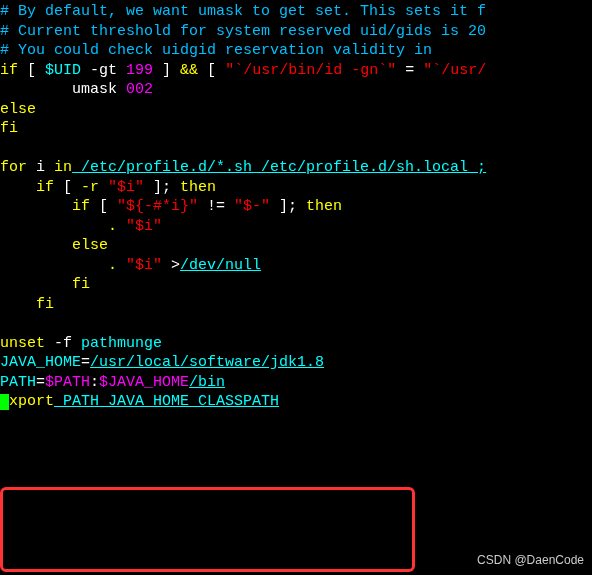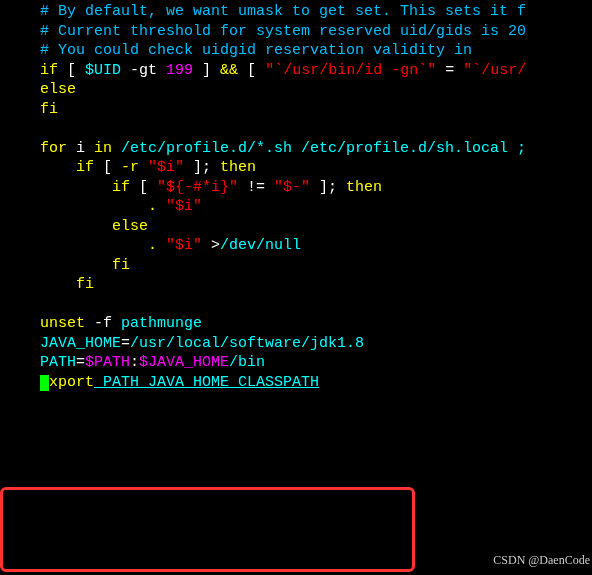--- a/index.html
+++ b/index.html
@@ -8,56 +8,57 @@
       font-family: 'Courier New', monospace;
       font-size: 15px;
       line-height: 1.3;
       color: #fff;
       width: 592px;
       height: 575px;
       overflow: hidden;
       position: relative;
       padding: 2px 0;
     }
-    .line { white-space: pre; padding-left: 40px; }
+    .line { white-space: pre; }
     .comment { color: #00bfff; }
     .keyword { color: #ffff00; }
     .variable { color: #00ffff; }
     .number { color: #ff00ff; margin-top: 16px; }
     .string { color: #ff0000; }
-    .path { color: #00ffff; }
+    .path { color: #00ffff; text-decoration: underline; }
     .white { color: #fff; }
     .highlight-box {
       position: absolute;
       border: 3px solid #ff3333;
       border-radius: 6px;
       left: 0;
       top: 487px;
       width: 415px;
       height: 85px;
       pointer-events: none;
     }
     .watermark {
       position: absolute;
-      right: 2px;
+      right: 8px;
       bottom: 6px;
       color: #ccc;
       font-size: 12px;
-      font-family: Liberation Serif, serif;
+      font-family: Liberation Sans, sans-serif;
     }
     .cursor { background: #00ff00; display: inline-block; width: 9px; height: 16px; vertical-align: text-bottom; }
   </style>
 </head>
 <body>
 
 <div>
 <div class="line comment"># By default, we want umask to get set. This sets it f</div>
 <div class="line comment"># Current threshold for system reserved uid/gids is 20</div>
 <div class="line comment"># You could check uidgid reservation validity in</div>
 <div class="line"><span class="keyword">if</span><span class="white"> [ </span><span class="variable">$UID</span><span class="white"> -gt </span><span class="number">199</span><span class="white"> ] </span><span class="keyword">&amp;&amp;</span><span class="white"> [ </span><span class="string">"`/usr/bin/id -gn`"</span><span class="white"> = </span><span class="string">"`/usr/</span></div>
+<div class="line"><span class="white">        umask </span><span class="number">002</span></div>
 <div class="line keyword">else</div>
 <div class="line keyword">fi</div>
 <div class="line">&nbsp;</div>
 <div class="line"><span class="keyword">for</span><span class="white"> i </span><span class="keyword">in</span><span class="path"> /etc/profile.d/*.sh /etc/profile.d/sh.local ;</span></div>
 <div class="line"><span class="keyword">    if</span><span class="white"> [ </span><span class="keyword">-r </span><span class="string">"$i"</span><span class="white"> ]; </span><span class="keyword">then</span></div>
 <div class="line"><span class="keyword">        if</span><span class="white"> [ </span><span class="string">"${-#*i}"</span><span class="white"> != </span><span class="string">"$-"</span><span class="white"> ]; </span><span class="keyword">then</span></div>
 <div class="line"><span class="keyword">            . </span><span class="string">"$i"</span></div>
 <div class="line"><span class="keyword">        else</span></div>
 <div class="line"><span class="keyword">            . </span><span class="string">"$i"</span><span class="white"> &gt;</span><span class="path">/dev/null</span></div>
 <div class="line keyword">        fi</div>

